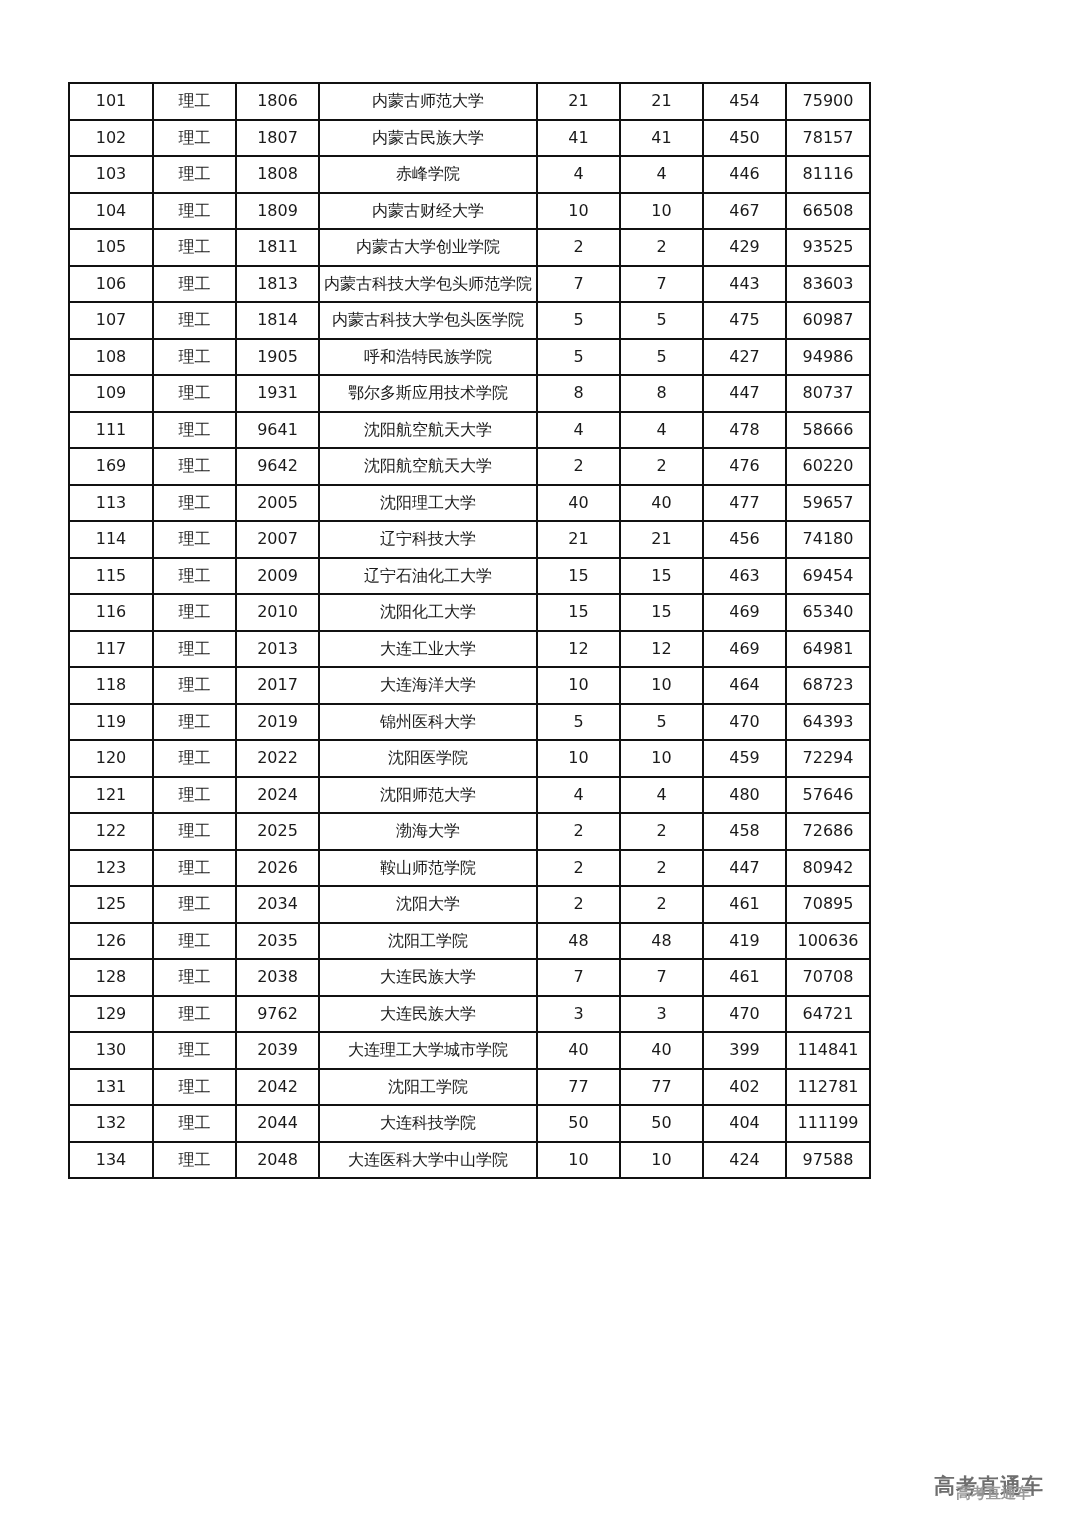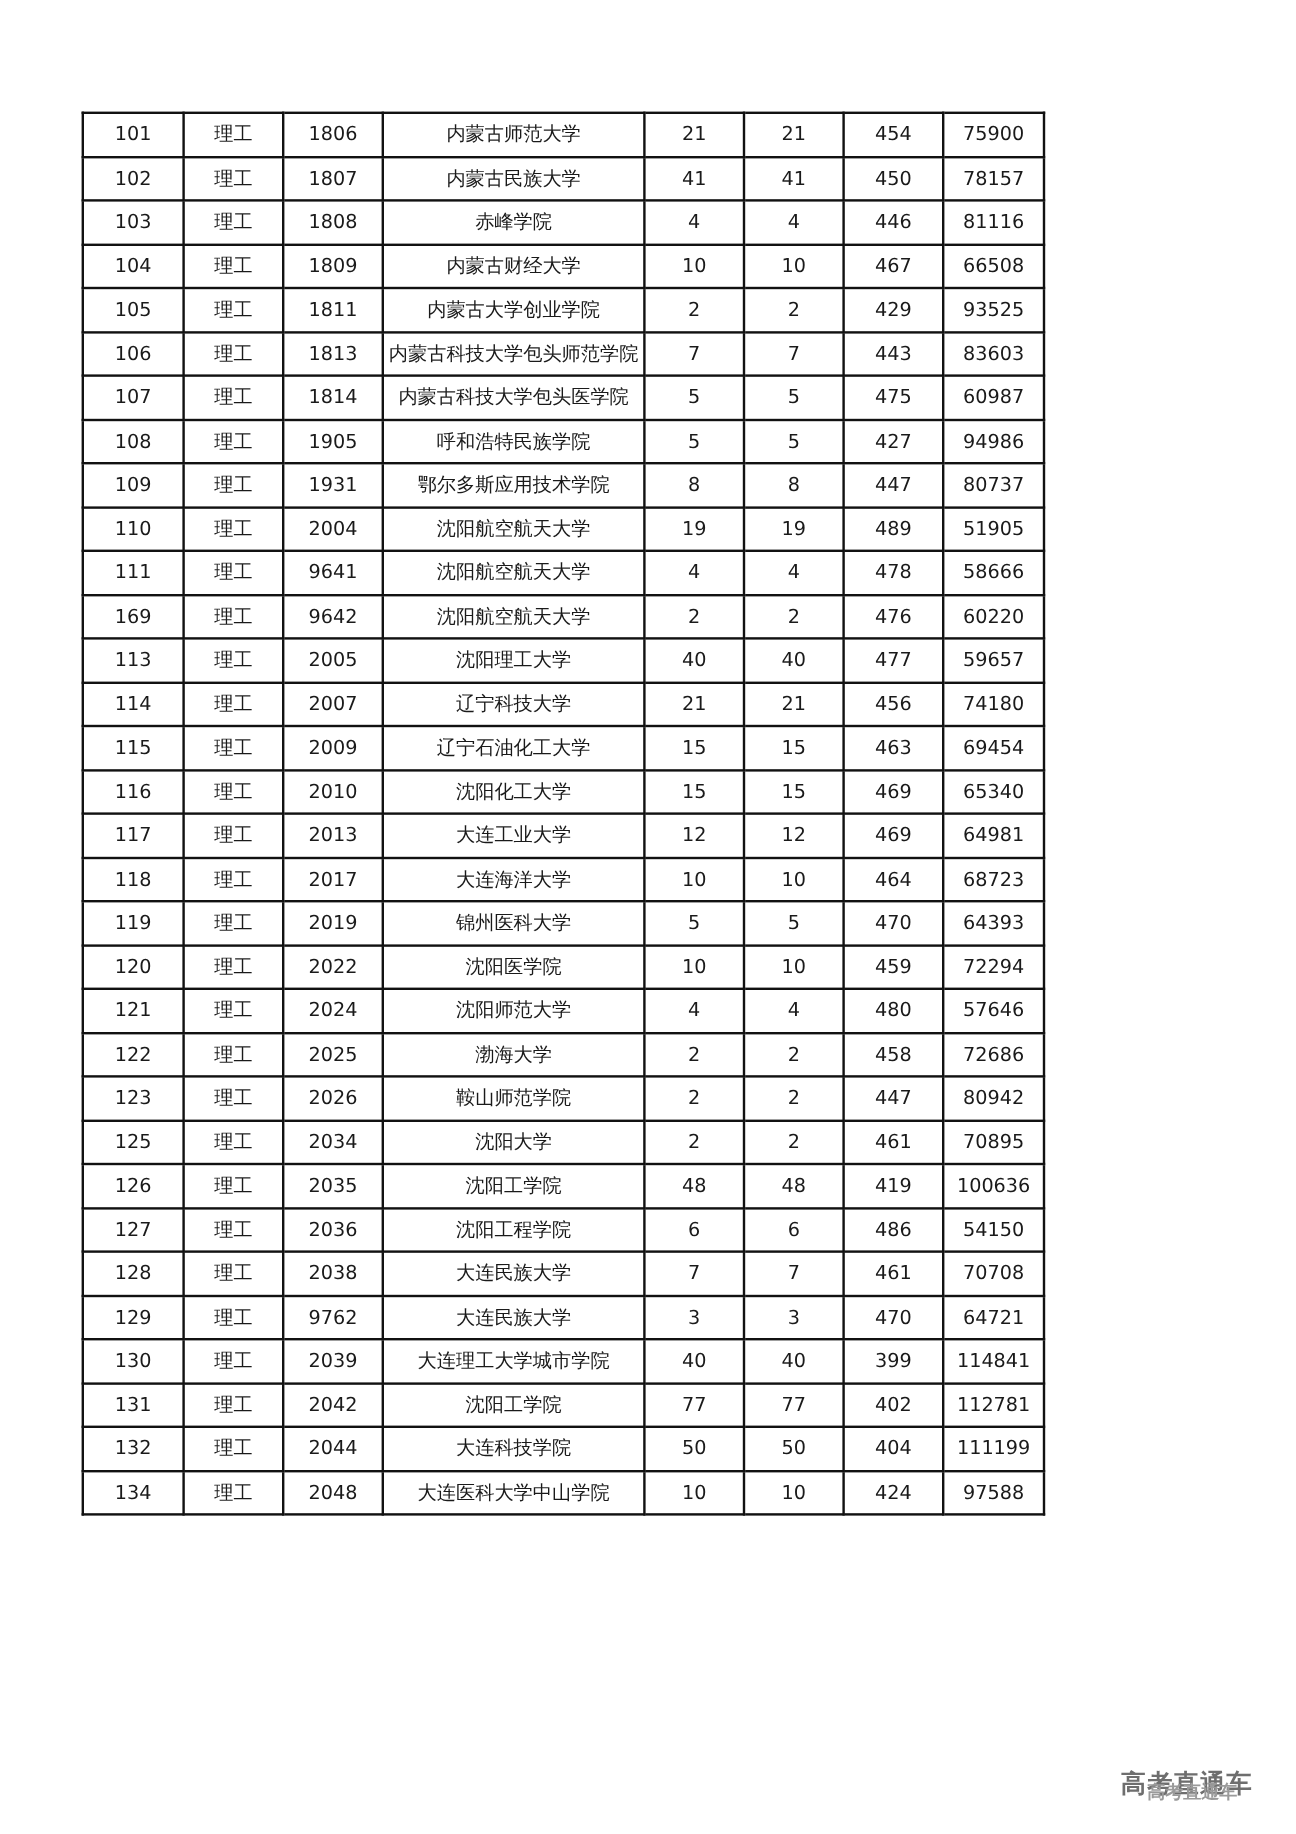--- a/index.html
+++ b/index.html
@@ -18,21 +18,21 @@
   .page {
     position: absolute;
     left: 0; top: 0;
     width: 1080px;
     height: 1528px;
     background: #ffffff;
   }
   table.admissions {
     position: absolute;
     left: 68px;
-    top: 93px;
+    top: 82px;
     border-collapse: collapse;
     table-layout: fixed;
     width: 801px;
     border: 2px solid #c4b5fd;
   }
   table.admissions td {
     border: 2px solid #111;
     height: 34.5px;
     padding: 0;
     text-align: center;
@@ -175,30 +175,20 @@
           <td>109</td>
           <td>理工</td>
           <td>1931</td>
           <td class="name">鄂尔多斯应用技术学院</td>
           <td>8</td>
           <td>8</td>
           <td>447</td>
           <td>80737</td>
         </tr>
         <tr>
-          <td>110</td>
-          <td>理工</td>
-          <td>2004</td>
-          <td class="name">沈阳航空航天大学</td>
-          <td>19</td>
-          <td>19</td>
-          <td>489</td>
-          <td>51905</td>
-        </tr>
-        <tr>
           <td>111</td>
           <td>理工</td>
           <td>9641</td>
           <td class="name">沈阳航空航天大学</td>
           <td>4</td>
           <td>4</td>
           <td>478</td>
           <td>58666</td>
         </tr>
         <tr>
@@ -333,30 +323,20 @@
         </tr>
         <tr>
           <td>126</td>
           <td>理工</td>
           <td>2035</td>
           <td class="name">沈阳工学院</td>
           <td>48</td>
           <td>48</td>
           <td>419</td>
           <td>100636</td>
-        </tr>
-        <tr>
-          <td>127</td>
-          <td>理工</td>
-          <td>2036</td>
-          <td class="name">沈阳工程学院</td>
-          <td>6</td>
-          <td>6</td>
-          <td>486</td>
-          <td>54150</td>
         </tr>
         <tr>
           <td>128</td>
           <td>理工</td>
           <td>2038</td>
           <td class="name">大连民族大学</td>
           <td>7</td>
           <td>7</td>
           <td>461</td>
           <td>70708</td>

